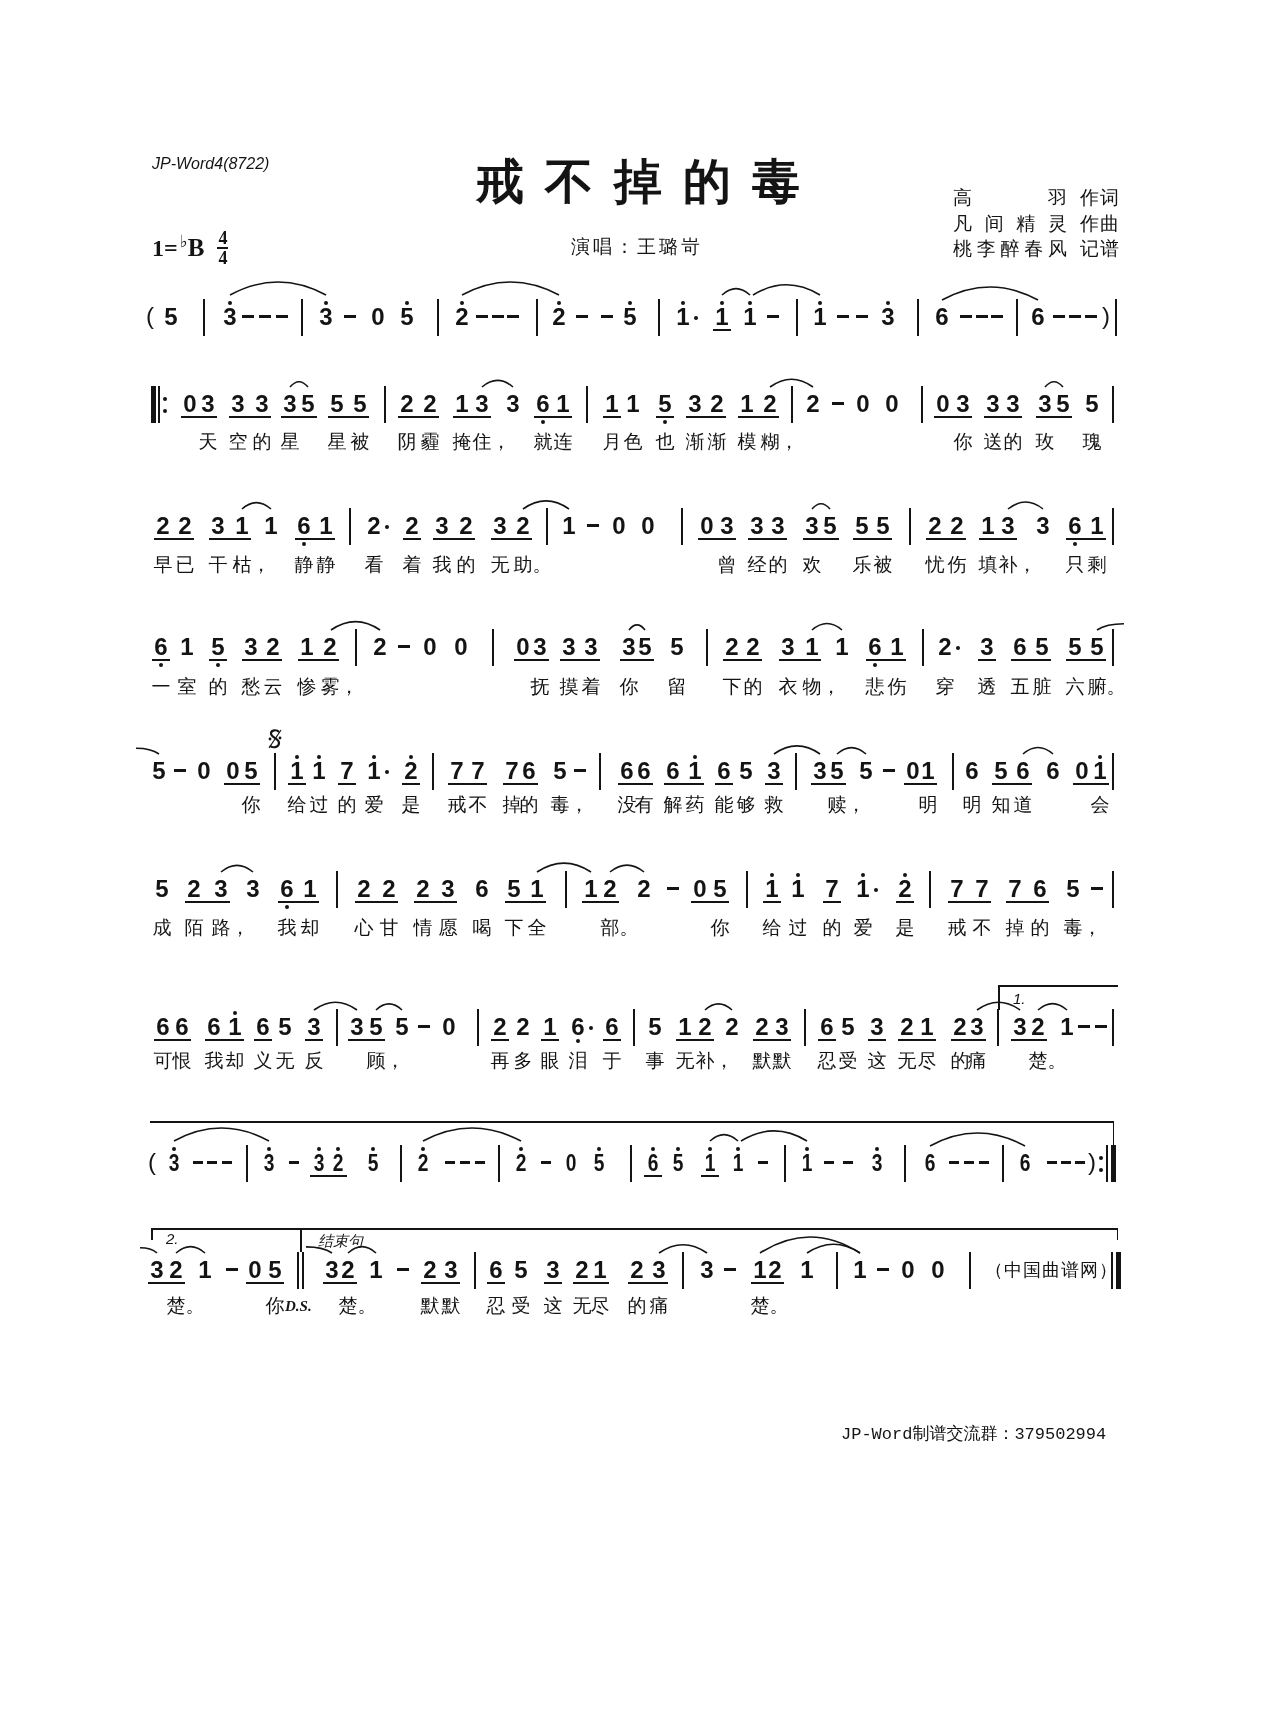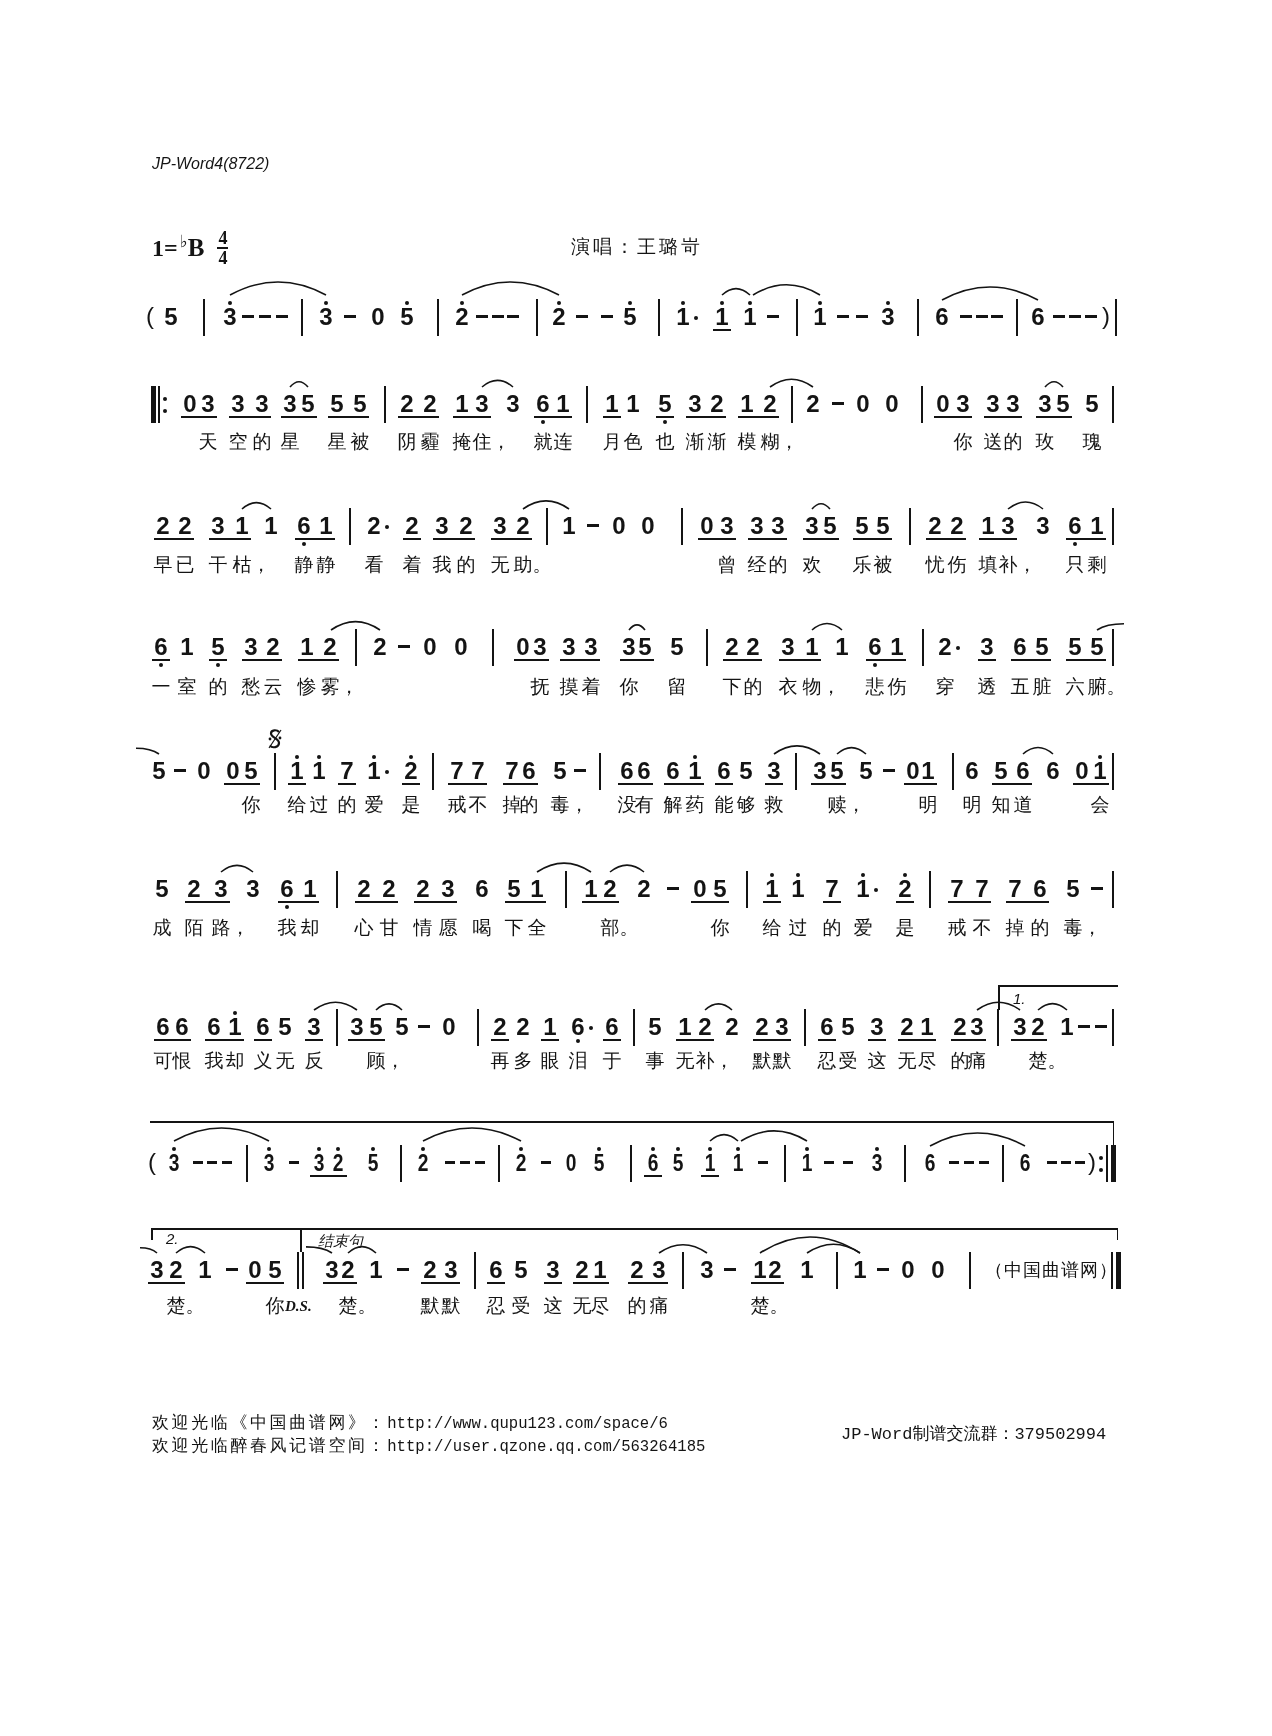--- a/index.html
+++ b/index.html
@@ -52,35 +52,50 @@
   .footer-line{height:23px;line-height:23px;white-space:nowrap;}
   .f-label{font:17px "DejaVu Sans",sans-serif;letter-spacing:2.6px;}
   .f-url{font:15.6px "Liberation Mono",monospace;}
   .footer-right{position:absolute;left:841px;top:1423px;font:17px/24px "Liberation Mono",monospace;white-space:nowrap;}
 </style>
 </head>
 <body>
 
 <div id="page">
   <div class="sw-tag">JP-Word4(8722)</div>
+  <h1 class="title">戒不掉的毒</h1>
 
   <div class="key">
     <span class="k1">1=</span>
     <span class="acc">♭</span>
     <span class="kn">B</span>
     <span class="ts">
       <span class="num">4</span>
       <span class="den">4</span>
     </span>
   </div>
 
   <div class="performer">
     <span>演唱：</span><span>王璐岢</span>
   </div>
 
+  <div class="credits">
+    <div class="credit-row">
+      <span class="credit-name">高羽</span>
+      <span class="credit-role">作词</span>
+    </div>
+    <div class="credit-row">
+      <span class="credit-name">凡间精灵</span>
+      <span class="credit-role">作曲</span>
+    </div>
+    <div class="credit-row">
+      <span class="credit-name">桃李醉春风</span>
+      <span class="credit-role">记谱</span>
+    </div>
+  </div>
 
   <div id="score">
       <div class="line" style="top: 317px;">
         <span class="paren" style="left: 150px;">(</span>
         <div class="note" style="left: 171px;">
           <span class="digit">5</span>
         </div>
         <div class="bar" style="left: 204px;">
           <i class="thin" style="left: -0.8px;"></i>
         </div>
@@ -1427,22 +1442,14 @@
       <span class="label ds" style="left: 285px; top: 1297px;">D.S.</span>
       <span class="label remark" style="left: 985px; top: 1259px;">（中国曲谱网）</span>
       <svg class="segno" width="16" height="22" viewBox="0 0 16 22" style="left: 267px; top: 728px;">
         <path d="M12 4 C10 1.5 4 1.5 4 5.5 C4 9.5 12 10.5 12 15 C12 19.5 5 20.5 3 17.5" fill="none" stroke="#141414" stroke-width="2.2"></path>
         <line x1="2" y1="20" x2="14" y2="2" stroke="#141414" stroke-width="1.2"></line>
         <circle cx="3" cy="11" r="1.4" fill="#141414"></circle>
         <circle cx="13" cy="10" r="1.4" fill="#141414"></circle>
       </svg>
     </div>
 
-  <div class="footer-left">
-    <div class="footer-line">
-      <span class="f-label">欢迎光临《中国曲谱网》：</span><span class="f-url">http://www.qupu123.com/space/6</span>
-    </div>
-    <div class="footer-line">
-      <span class="f-label">欢迎光临醉春风记谱空间：</span><span class="f-url">http://user.qzone.qq.com/563264185</span>
-    </div>
-  </div>
   <div class="footer-right">JP-Word制谱交流群：379502994</div>
 </div>
 
 </body></html>

